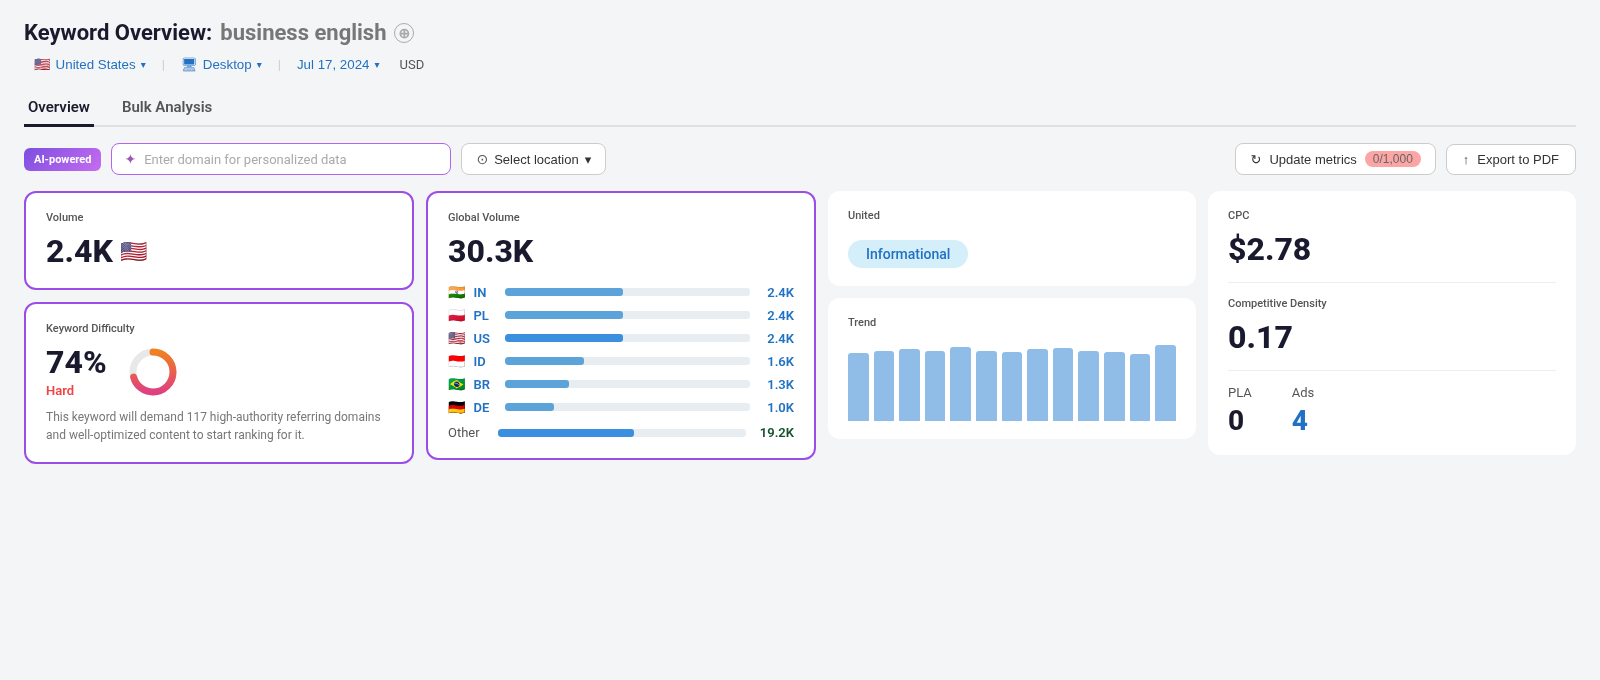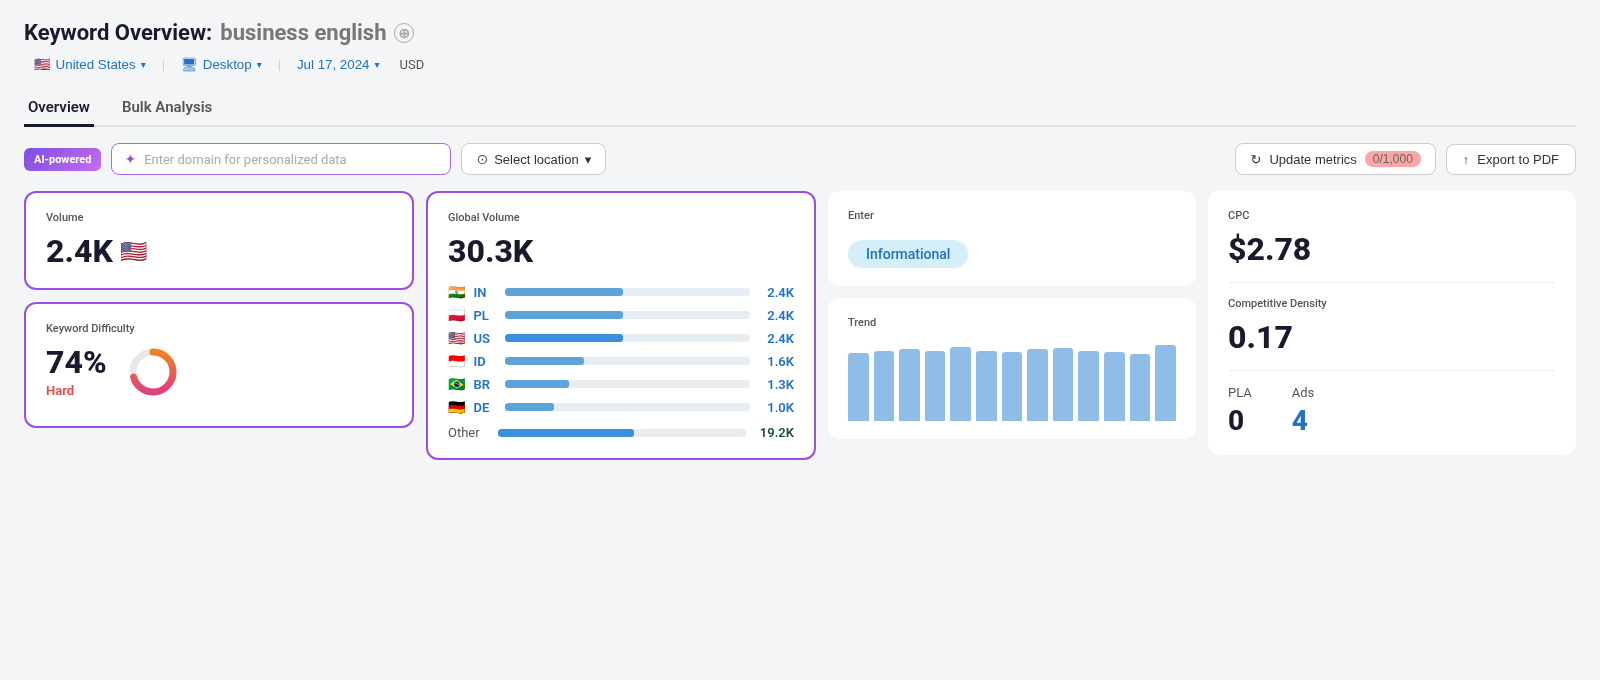--- a/index.html
+++ b/index.html
@@ -407,20 +407,21 @@
               <circle cx="26" cy="26" r="20" fill="none" stroke="url(#kdGrad)" stroke-width="7" stroke-dasharray="88.5 125.6" stroke-linecap="round"></circle>
               <defs>
                 <linearGradient id="kdGrad" x1="0%" y1="0%" x2="100%" y2="0%">
                   <stop offset="0%" stop-color="#e04080"></stop>
                   <stop offset="100%" stop-color="#f08020"></stop>
                 </linearGradient>
               </defs>
             </svg>
           </div>
         </div>
+        <div class="kd-desc">This keyword will demand 117 high-authority referring domains and well-optimized content to start ranking for it.</div>
       </div>
     </div>
 
     <div class="card card-purple-border">
       <div class="card-label">Global Volume</div>
       <div class="global-vol-value">30.3K</div>
 
       <div class="country-row">
         <span class="country-flag">🇮🇳</span>
         <span class="country-code">IN</span>
@@ -474,21 +475,21 @@
         <div class="other-bar-bg">
           <div class="other-bar-fill"></div>
         </div>
         <span class="other-val">19.2K</span>
       </div>
     </div>
 
     <div style="display:flex;flex-direction:column;gap:12px;">
 
       <div class="card">
-        <div class="card-label">Enter</div>
+        <div class="card-label">United</div>
         <div class="intent-badge">Informational</div>
       </div>
 
       <div class="card">
         <div class="card-label">Trend</div>
         <div class="trend-chart">
           <div class="trend-bar" style="height:85%"></div>
           <div class="trend-bar" style="height:88%"></div>
           <div class="trend-bar" style="height:90%"></div>
           <div class="trend-bar" style="height:87%"></div>

